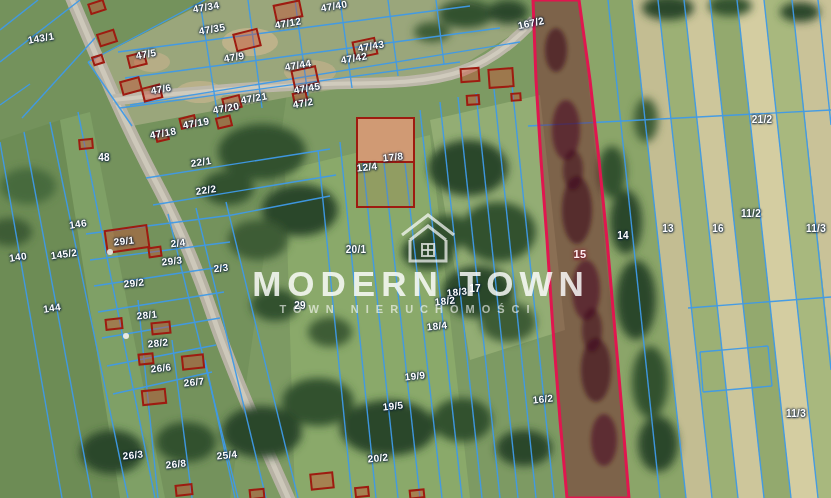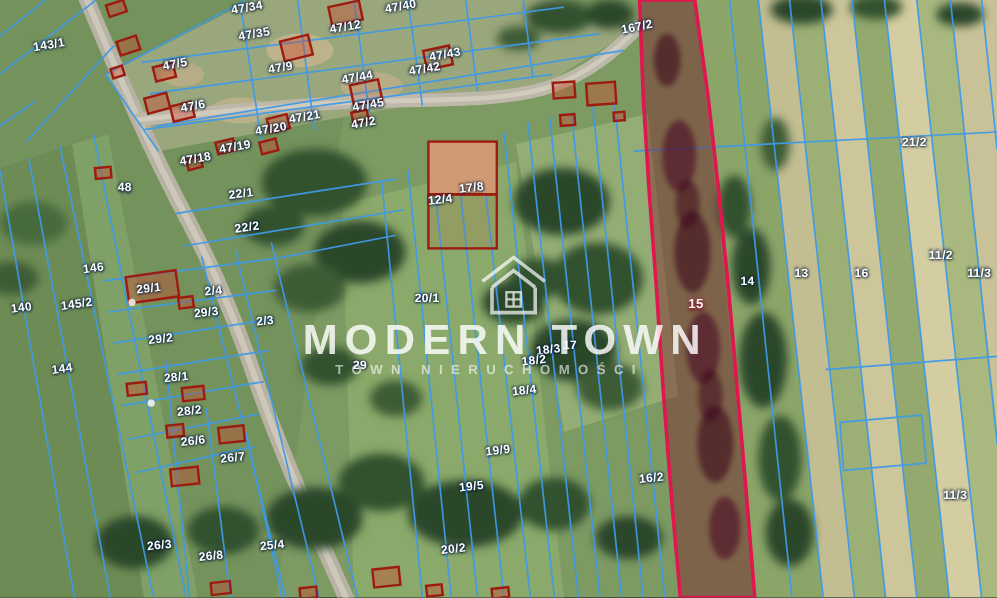--- a/index.html
+++ b/index.html
@@ -264,21 +264,21 @@
       <span class="plabel" style="left: 437px; top: 326px; transform: translate(-50%, -50%) rotate(-6deg);">18/4</span>
       <span class="plabel" style="left: 415px; top: 376px; transform: translate(-50%, -50%) rotate(-6deg);">19/9</span>
       <span class="plabel" style="left: 393px; top: 406px; transform: translate(-50%, -50%) rotate(-6deg);">19/5</span>
       <span class="plabel" style="left: 378px; top: 458px; transform: translate(-50%, -50%) rotate(-6deg);">20/2</span>
       <span class="plabel" style="left: 543px; top: 399px; transform: translate(-50%, -50%) rotate(-6deg);">16/2</span>
       <span class="plabel hl" style="left: 580px; top: 254px; transform: translate(-50%, -50%) rotate(0deg);">15</span>
       <span class="plabel" style="left: 623px; top: 235px; transform: translate(-50%, -50%) rotate(0deg);">14</span>
       <span class="plabel" style="left: 668px; top: 228px; transform: translate(-50%, -50%) rotate(0deg);">13</span>
       <span class="plabel" style="left: 718px; top: 228px; transform: translate(-50%, -50%) rotate(0deg);">16</span>
       <span class="plabel" style="left: 762px; top: 119px; transform: translate(-50%, -50%) rotate(0deg);">21/2</span>
-      <span class="plabel" style="left: 751px; top: 213px; transform: translate(-50%, -50%) rotate(0deg); margin-left: 33px;">11/2</span>
+      <span class="plabel" style="left: 751px; top: 213px; transform: translate(-50%, -50%) rotate(0deg);">11/2</span>
       <span class="plabel" style="left: 816px; top: 228px; transform: translate(-50%, -50%) rotate(0deg);">11/3</span>
       <span class="plabel" style="left: 796px; top: 413px; transform: translate(-50%, -50%) rotate(0deg);">11/3</span>
     </div>
 
   <div class="wm">
     <div class="wm-logo">
       <svg width="64" height="58" viewBox="0 0 64 58">
         <g stroke="rgba(255,255,255,.85)" stroke-width="3" fill="none">
           <path d="M6 26 L32 6 L58 26"></path>
           <path d="M14 31 L32 17 L50 31"></path>

